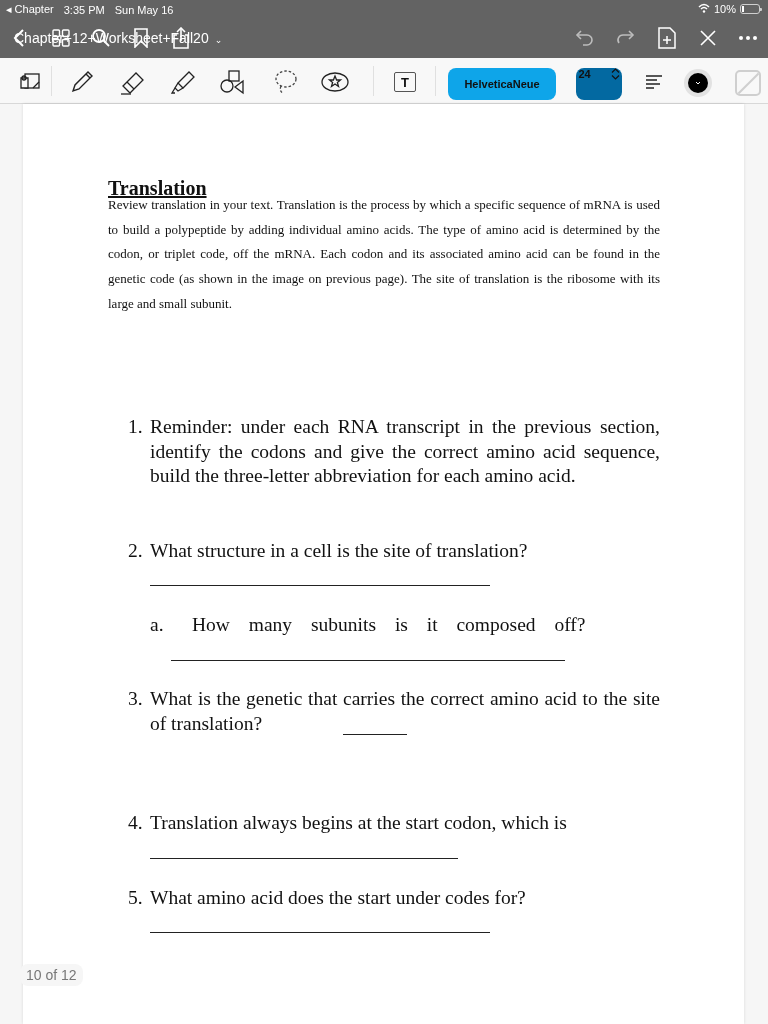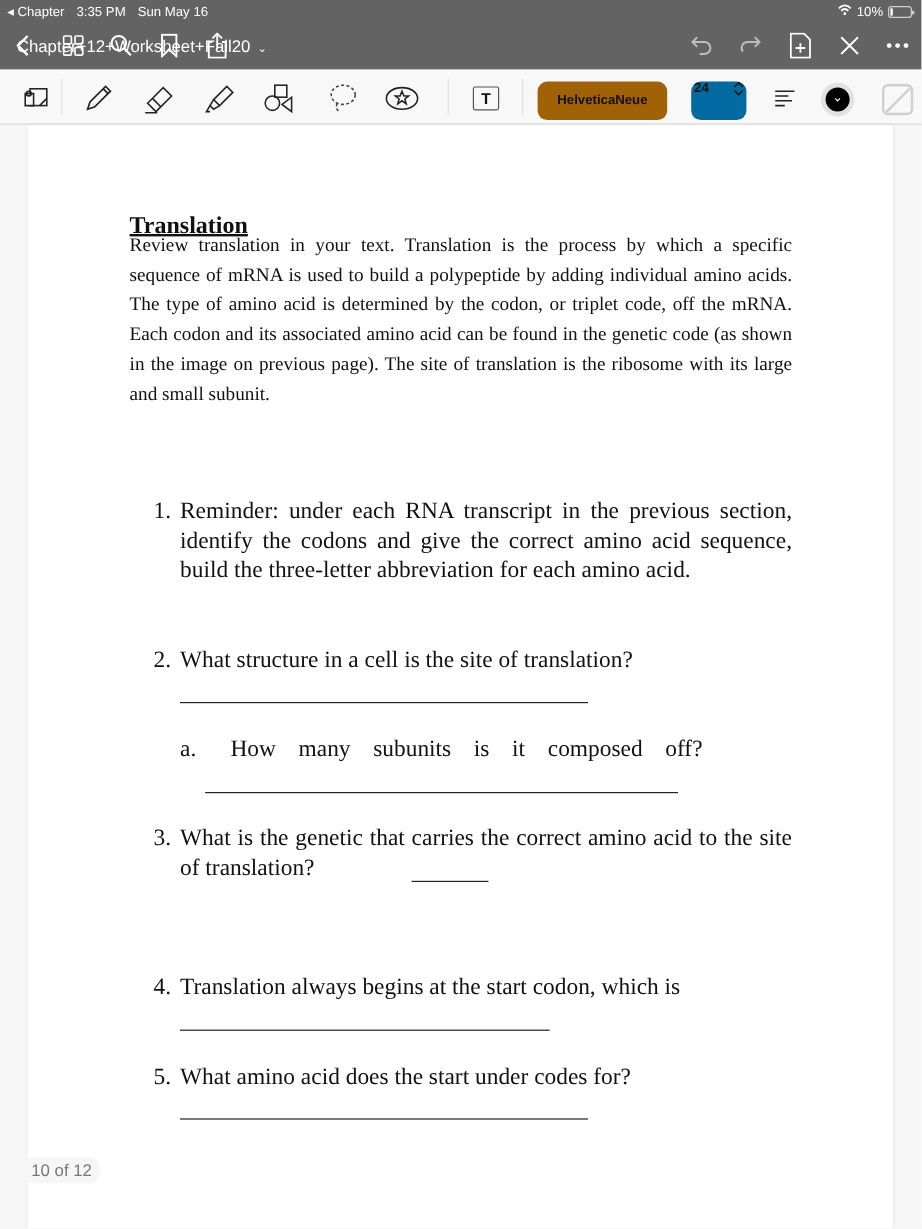--- a/index.html
+++ b/index.html
@@ -16,29 +16,29 @@
 
     .navrow { position: absolute; top: 22px; left: 0; width: 768px; height: 34px; }
     .nav-icon { position: absolute; top: 3px; width: 26px; height: 26px; display: flex; align-items: center; justify-content: center; color: #fff; cursor: pointer; }
     .doc-title { position: absolute; left: 14px; width: 768px; top: 8px; font-size: 14px; color: #fff; pointer-events: none; }
     .doc-title span { pointer-events: auto; cursor: pointer; }
     .doc-title .chev { font-size: 9px; margin-left: 6px; }
 
     .toolbar { position: absolute; left: 0; top: 58px; width: 768px; height: 46px; background: #f8f8f8; border-bottom: 1px solid #d8d8d8; }
     .tool { position: absolute; top: 9px; width: 30px; height: 30px; display: flex; align-items: center; justify-content: center; cursor: pointer; }
     .sep { position: absolute; top: 8px; width: 1px; height: 30px; background: #e0e0e0; }
-    .font-pill { position: absolute; top: 10px; left: 448px; width: 108px; height: 32px; background: #a16207; border-radius: 8px; font-size: 11px; font-weight: bold; display: flex; align-items: center; justify-content: center; color: #111; cursor: pointer; }
+    .font-pill { position: absolute; top: 10px; left: 448px; width: 108px; height: 32px; background: #0ea5e9; border-radius: 8px; font-size: 11px; font-weight: bold; display: flex; align-items: center; justify-content: center; color: #111; cursor: pointer; }
     .size-pill { position: absolute; top: 10px; left: 576px; width: 46px; height: 32px; background: #0369a1; border-radius: 8px; font-size: 11px; font-weight: bold; display: flex; align-items: flex-start; justify-content: center; gap: 20px; color: #111; cursor: pointer; }
     .color-btn { position: absolute; top: 11px; left: 684px; width: 28px; height: 28px; border-radius: 50%; background: #e2e2e2; display: flex; align-items: center; justify-content: center; cursor: pointer; }
     .color-btn .dot { width: 20px; height: 20px; border-radius: 50%; background: #000; display: flex; align-items: center; justify-content: center; }
     .nofill { position: absolute; top: 12px; left: 735px; width: 26px; height: 26px; border: 2px solid #cfcfcf; border-radius: 5px; overflow: hidden; cursor: pointer; }
     .nofill::after { content: ""; position: absolute; left: -4px; top: 10px; width: 32px; height: 2px; background: #cfcfcf; transform: rotate(-45deg); }
 
     .page { position: absolute; left: 23px; top: 104px; width: 721px; height: 920px; background: #fff; box-shadow: 0 0 3px rgba(0,0,0,0.12); }
-    .pg { position: absolute; left: 85px; width: 552px; font-family: "Liberation Serif", serif; color: #111; font-size: 16px; line-height: 24.7px; text-align: justify; }
+    .pg { position: absolute; left: 85px; width: 552px; font-family: "Liberation Serif", serif; color: #111; font-size: 13px; line-height: 24.7px; text-align: justify; }
     .heading { top: 36px; font-weight: bold; text-decoration: underline; font-size: 20px; margin-top: 36px; }
     .intro { top: 89px; }
     .q { position: absolute; left: 105px; width: 532px; font-family: "Liberation Serif", serif; color: #111; font-size: 19.5px; line-height: 24.7px; text-align: justify; }
     .q .num { position: absolute; left: 0; }
     .q .body { display: block; padding-left: 22px; }
     .blank { position: absolute; height: 1px; background: #222; }
 
     .page-indicator { position: absolute; left: 20px; top: 964px; padding: 3px 6px; background: #f6f6f6; border-radius: 8px; font-size: 14px; color: #777; cursor: pointer; }
   </style>
 </head>

